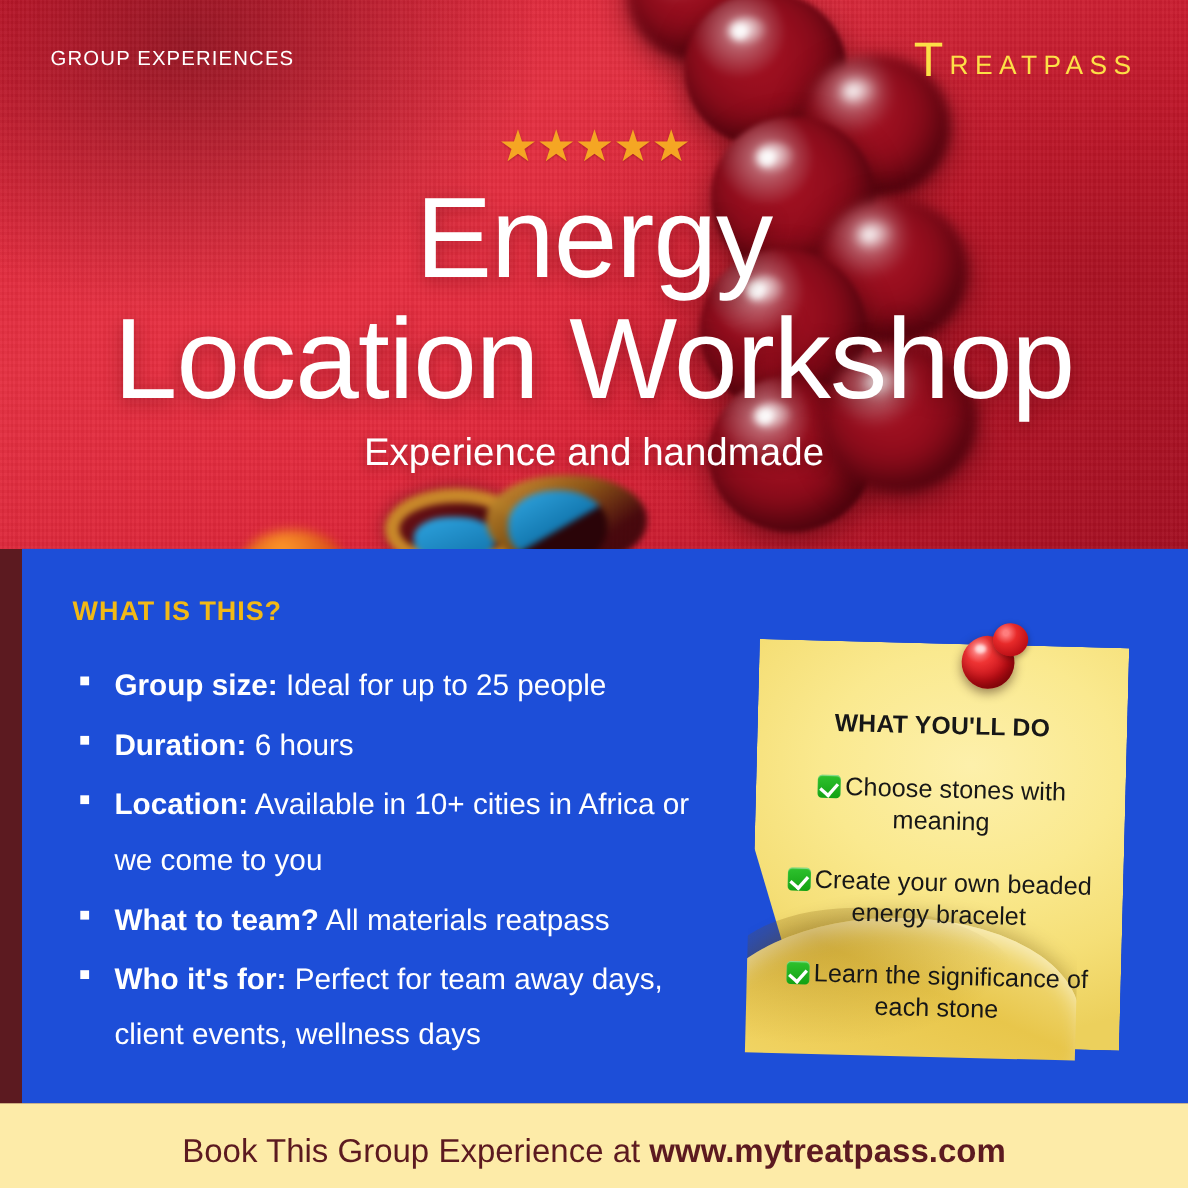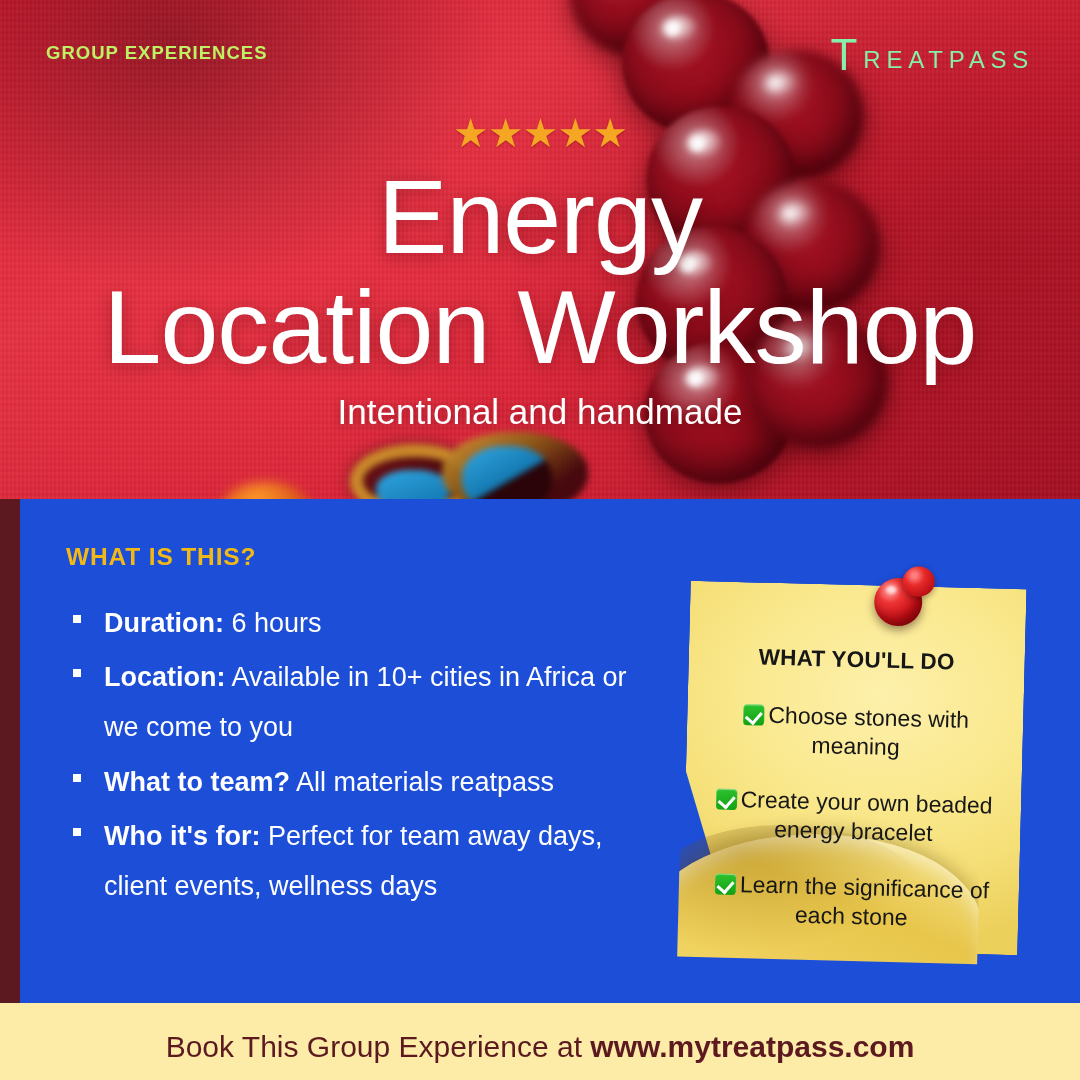--- a/index.html
+++ b/index.html
@@ -80,26 +80,26 @@
   }
   .charm .amber {
     position:absolute; left:-130px; top:52px; width:92px; height:58px;
     border-radius:50%;
     background:radial-gradient(circle at 40% 35%,#ff9b2a,#d9531a 70%);
     filter:blur(4px);
   }
 
   .eyebrow {
     position:absolute; left:46px; top:42px;
-    font-size:18.5px; font-weight:bold; letter-spacing:.055em;
-    color:#bef264;
+    font-size:18.5px; font-weight:normal; letter-spacing:.055em;
+    color:#ffffff;
   }
   .logo {
     position:absolute; right:46px; top:33px;
-    font-size:34px; letter-spacing:.17em; color:#86efac;
+    font-size:34px; letter-spacing:.17em; color:#fde047;
     font-weight:400; line-height:1;
   }
   .logo .cap { font-size:44px; vertical-align:-2px; }
   .logo .rest { font-variant:small-caps; }
 
   .stars {
     position:absolute; left:0; right:0; top:113px;
     text-align:center; font-size:40px; line-height:1;
     color:#F5A623; letter-spacing:-1px;
     text-shadow:0 1px 2px rgba(90,0,10,.35);
@@ -263,27 +263,32 @@
     <span class="cap">T</span><span class="rest">reatpass</span>
   </div>
 
   <div class="stars">★★★★★</div>
 
   <div class="title">
     <div>Energy</div>
     <div>Location Workshop</div>
   </div>
 
-  <div class="subtitle">Intentional and handmade</div>
+  <div class="subtitle">Experience and handmade</div>
 </div>
 
 <div class="body-sec">
   <div class="section-head">WHAT IS THIS?</div>
 
   <div class="facts">
+    <div class="fact">
+      <span class="bullet"></span>
+      <b>Group size:</b>
+      <span>Ideal for up to 25 people</span>
+    </div>
     <div class="fact">
       <span class="bullet"></span>
       <b>Duration:</b>
       <span>6 hours</span>
     </div>
     <div class="fact">
       <span class="bullet"></span>
       <b>Location:</b>
       <span>Available in 10+ cities in Africa or we come to you</span>
     </div>

